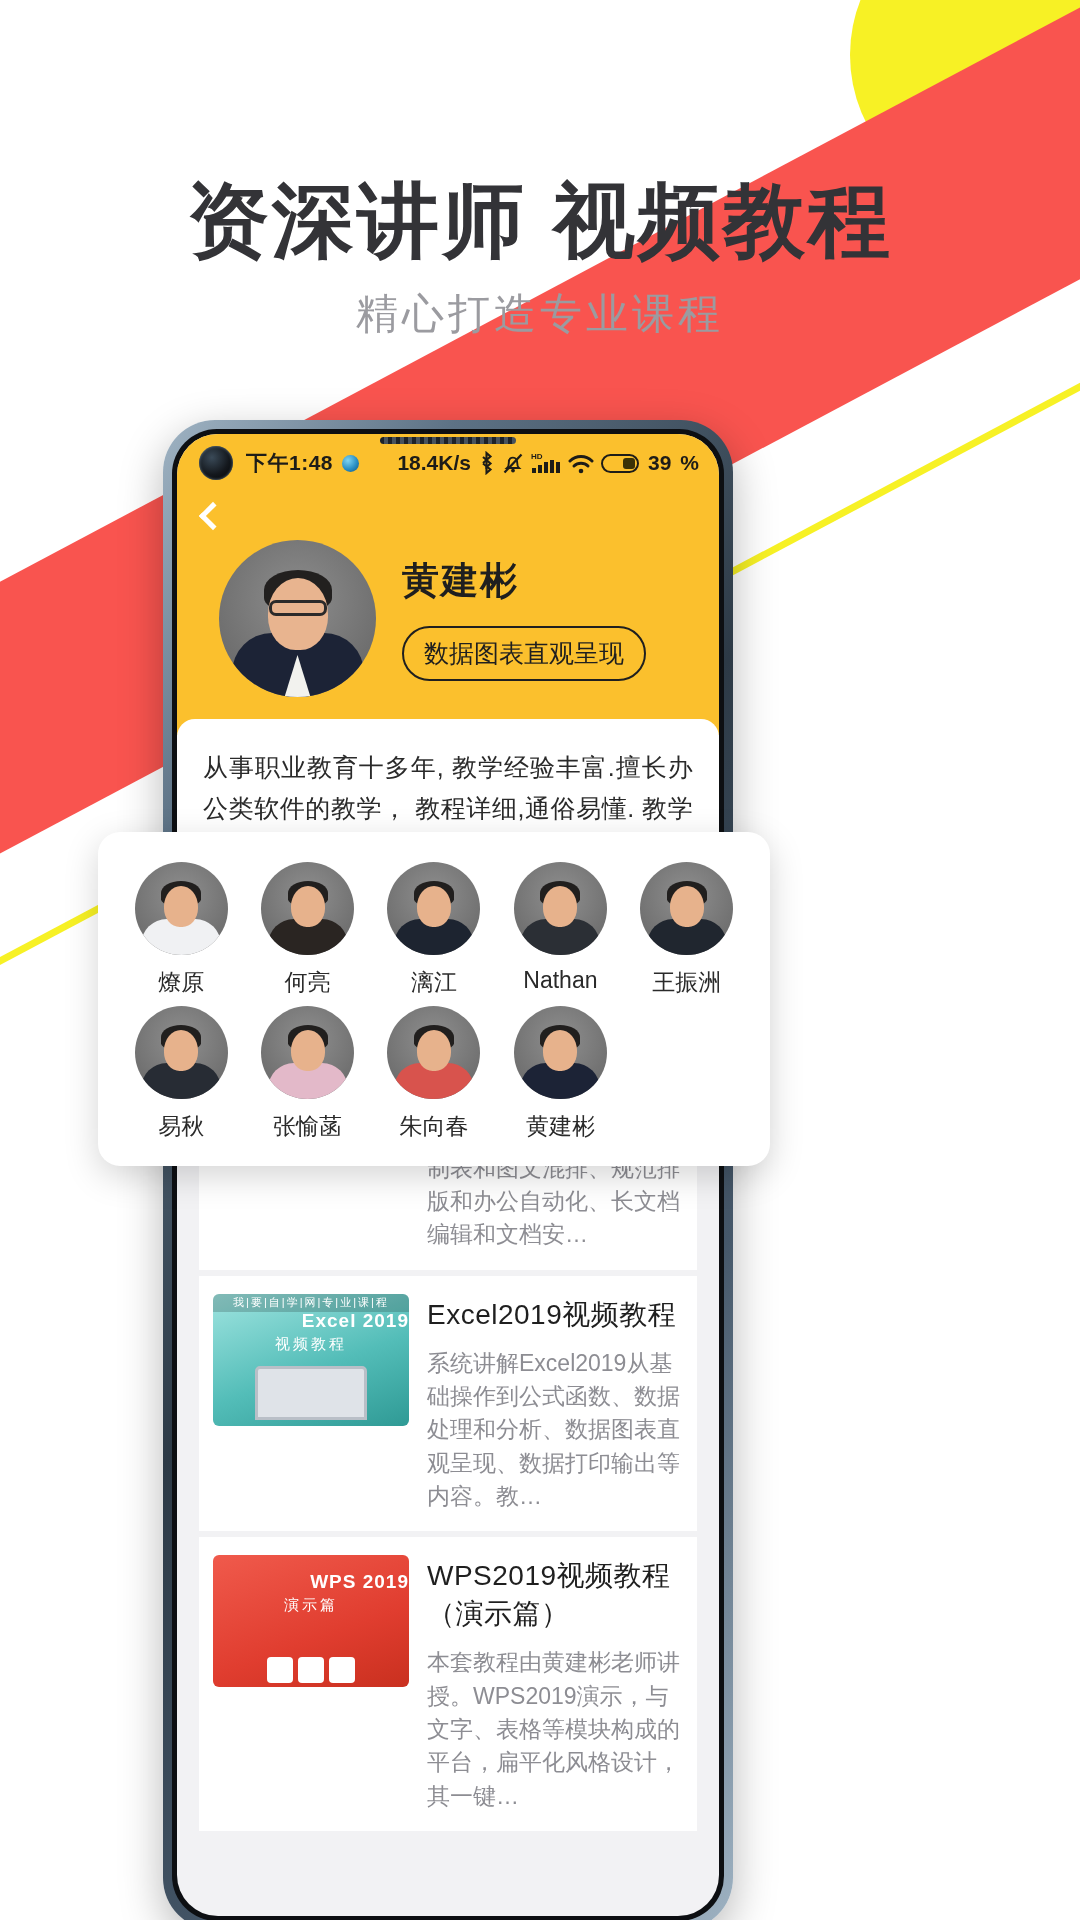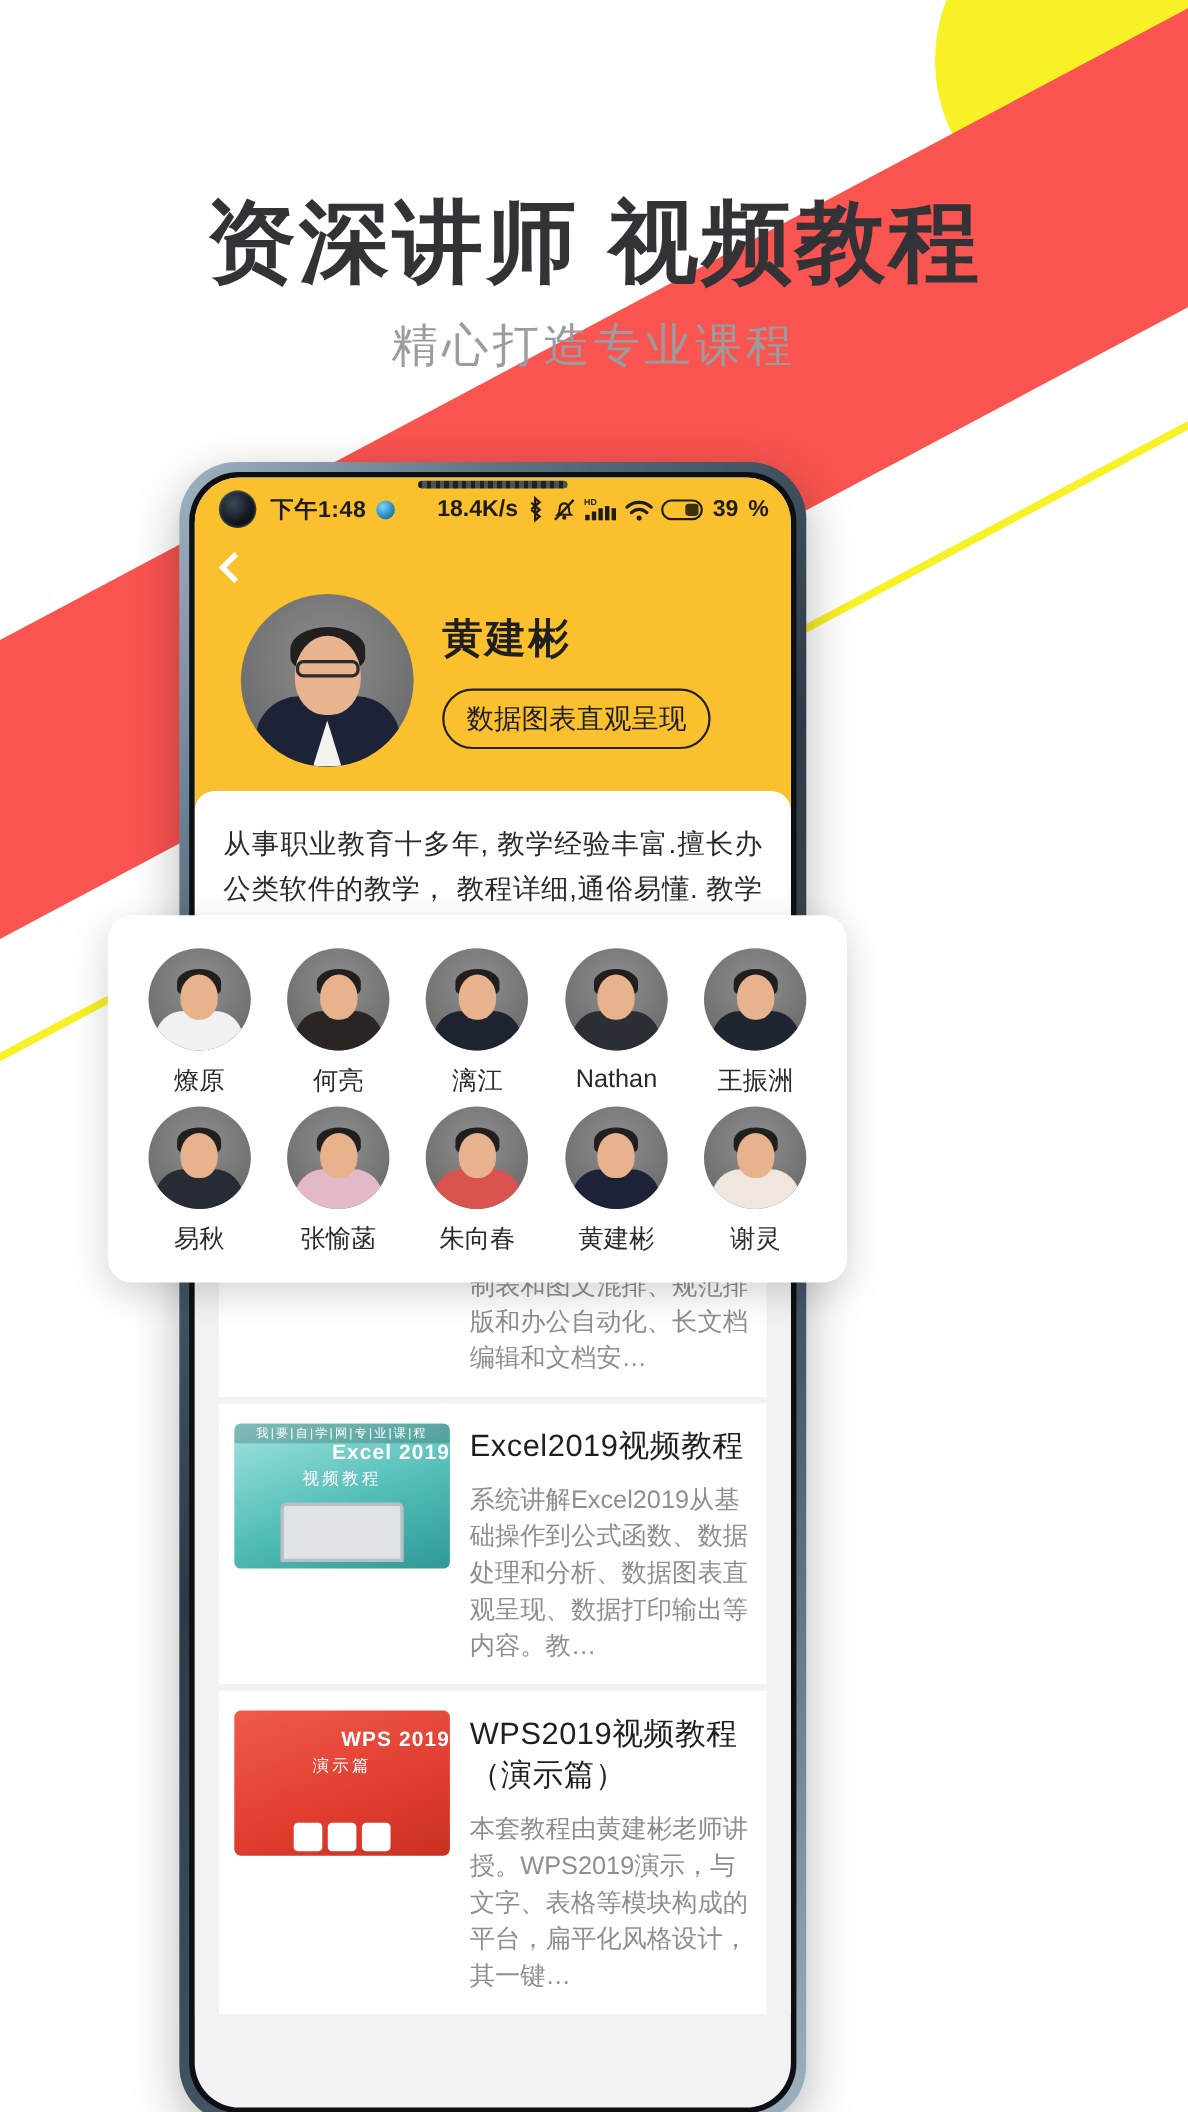--- a/index.html
+++ b/index.html
@@ -484,22 +484,14 @@
         <div class="t-name">朱向春</div>
       </div>
       <div class="t-cell">
         <div class="t-ava" style="background:radial-gradient(circle at 50% 36%, #8f8f8f 0%, #6f6f6f 72%, #606060 100%)">
           <div class="t-torso" style="background:#1c2336"></div>
           <div class="t-hair"></div>
           <div class="t-face"></div>
         </div>
         <div class="t-name">黄建彬</div>
       </div>
-      <div class="t-cell">
-        <div class="t-ava" style="background:radial-gradient(circle at 50% 36%, #8f8f8f 0%, #6f6f6f 72%, #606060 100%)">
-          <div class="t-torso" style="background:#efe6dd"></div>
-          <div class="t-hair"></div>
-          <div class="t-face"></div>
-        </div>
-        <div class="t-name">谢灵</div>
-      </div>
     </div>
 </div>
 
 </body></html>

